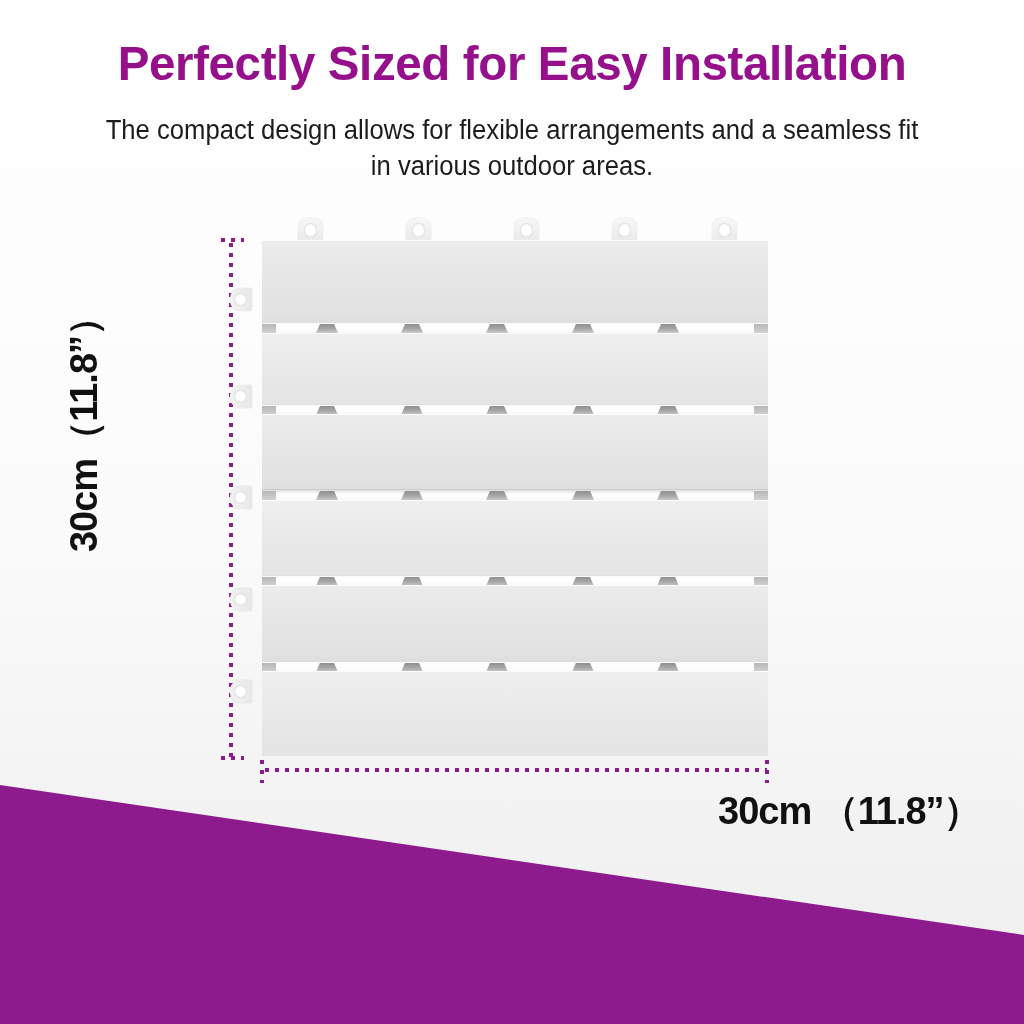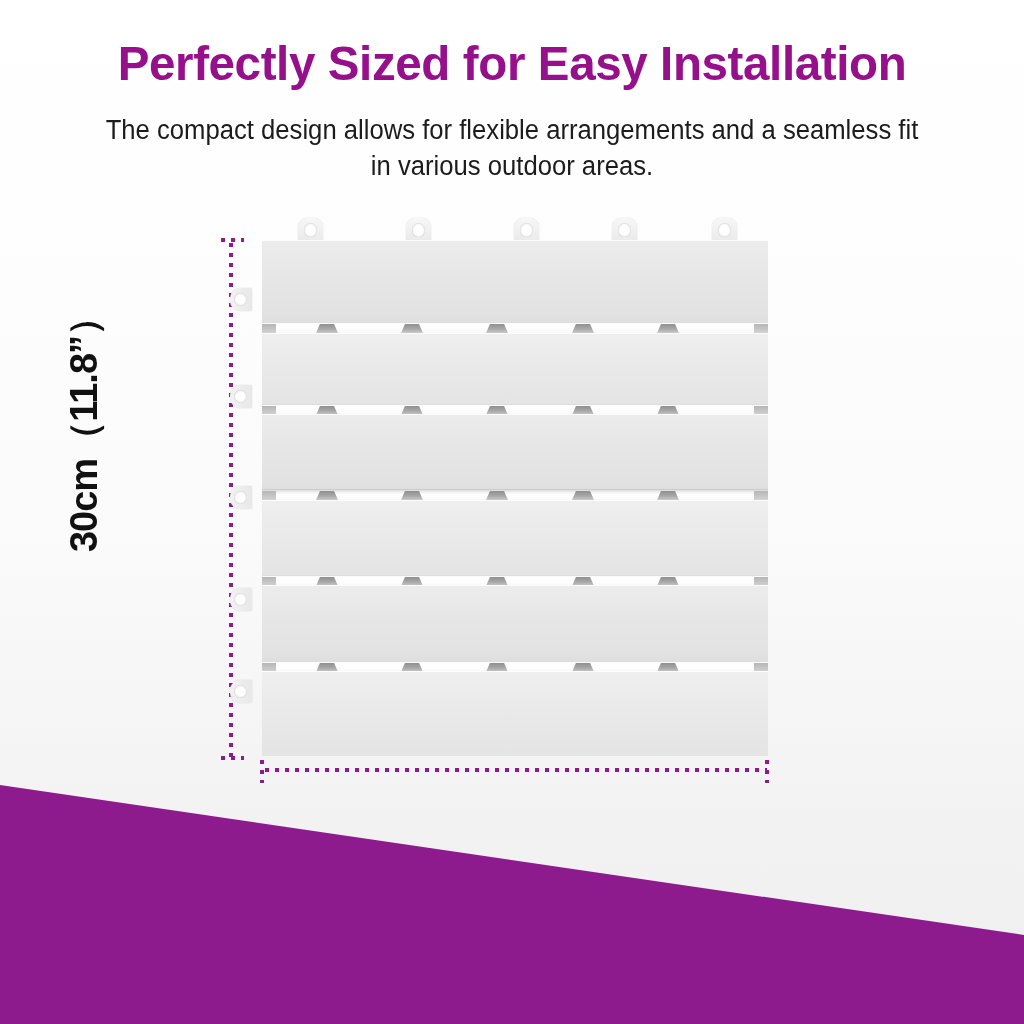--- a/index.html
+++ b/index.html
@@ -251,20 +251,21 @@
   <div class="dim-v-cap" style="top:238px;"></div>
   <div class="dim-v-line"></div>
   <div class="dim-v-cap" style="top:756px;"></div>
 
   <div class="dim-h-cap" style="left:260px;"></div>
   <div class="dim-h-line"></div>
   <div class="dim-h-cap" style="left:765px;"></div>
 
   <div class="dim-label-v">30cm（11.8”）</div>
 
+  <div class="dim-label-h">30cm （11.8”）</div>
 
   <div class="tile-stage">
 
     <div class="top-tabs">
       <div class="top-tab" style="left:24px;"></div>
       <div class="top-tab" style="left:132px;"></div>
       <div class="top-tab" style="left:240px;"></div>
       <div class="top-tab" style="left:338px;"></div>
       <div class="top-tab" style="left:438px;"></div>
     </div>

